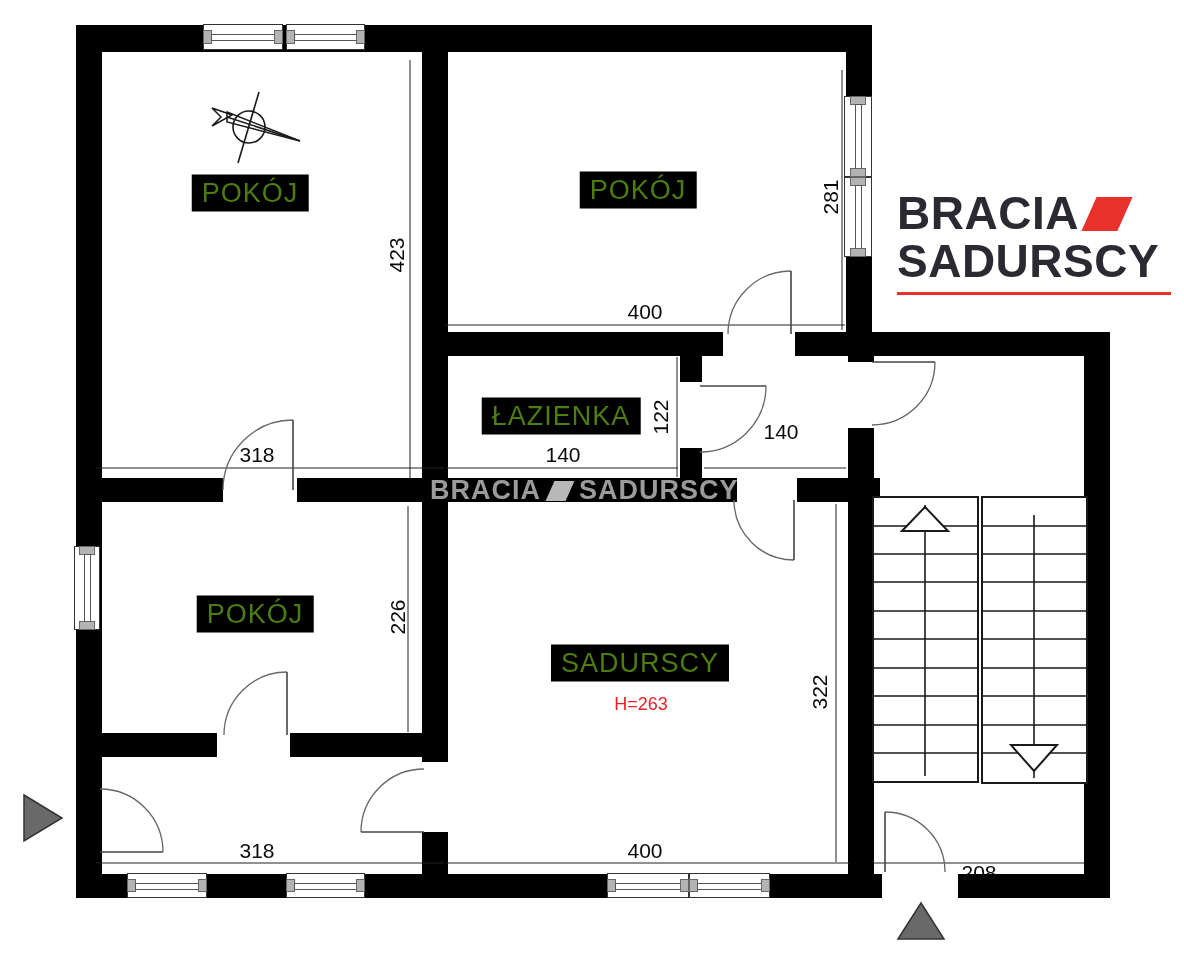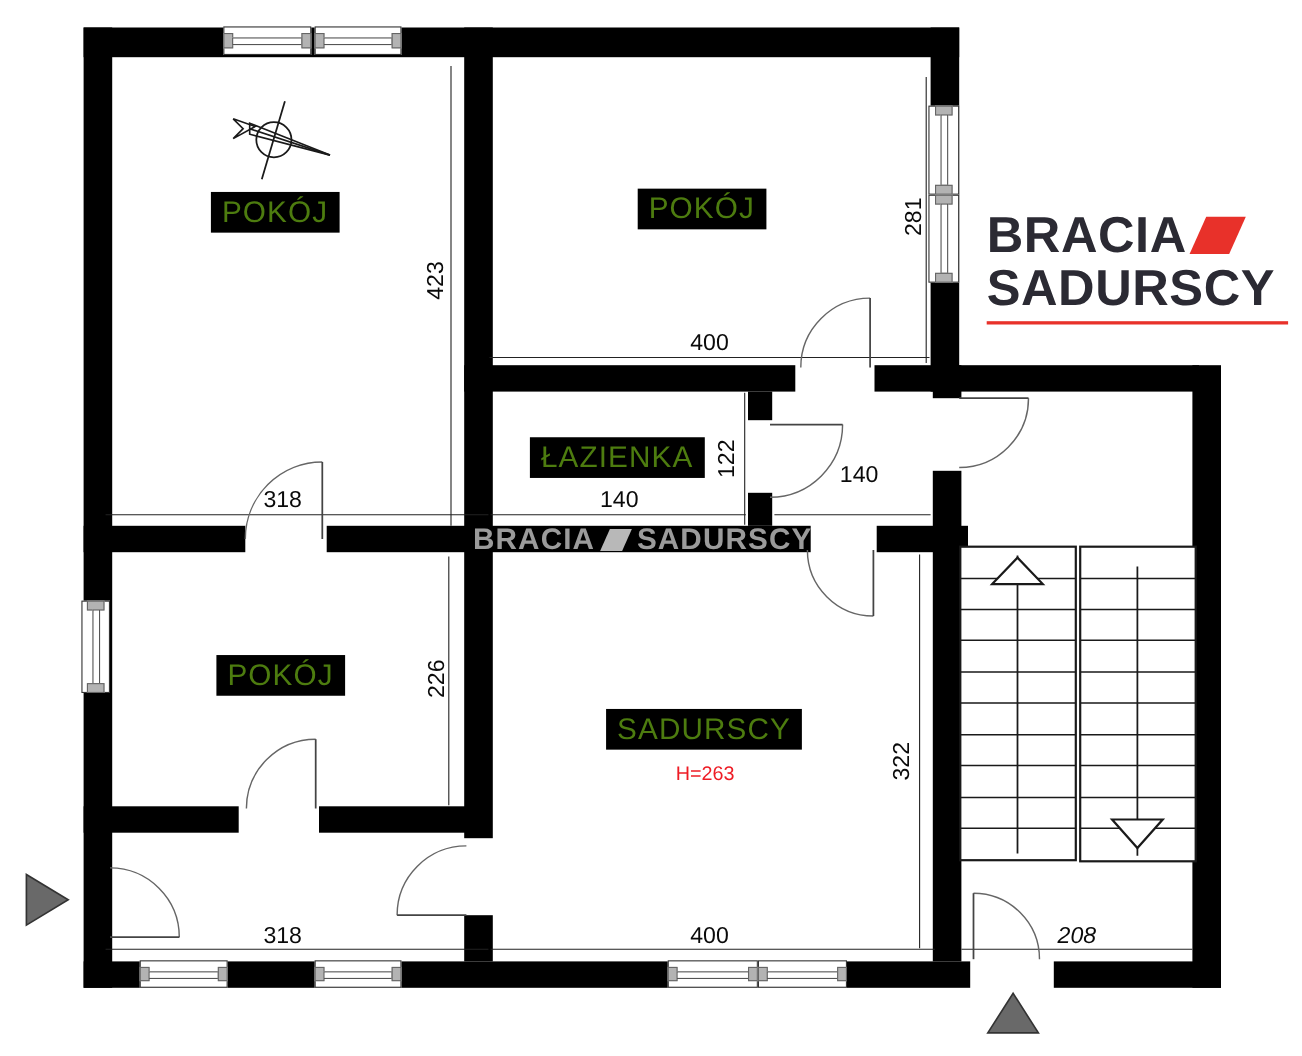--- a/index.html
+++ b/index.html
@@ -169,21 +169,21 @@
   <div class="dim rot" style="left:831px;top:197px;">281</div>
   <div class="dim" style="left:645px;top:312px;">400</div>
   <div class="dim" style="left:257px;top:455px;">318</div>
   <div class="dim" style="left:563px;top:455px;">140</div>
   <div class="dim rot" style="left:661px;top:417px;">122</div>
   <div class="dim" style="left:781px;top:432px;">140</div>
   <div class="dim rot" style="left:398px;top:617px;">226</div>
   <div class="dim rot" style="left:820px;top:692px;">322</div>
   <div class="dim" style="left:257px;top:851px;">318</div>
   <div class="dim" style="left:645px;top:851px;">400</div>
-  <div class="dim" style="left:979px;top:851px;font-style:italic;">208</div>
+  <div class="dim" style="left:979px;top:873px;">208</div>
 
   <div class="watermark">
     <span>BRACIA</span>
     <span class="wm-par"></span>
     <span>SADURSCY</span>
   </div>
 
   <div class="logo">
     <div class="logo-row">
       <span class="logo-word">BRACIA</span>

